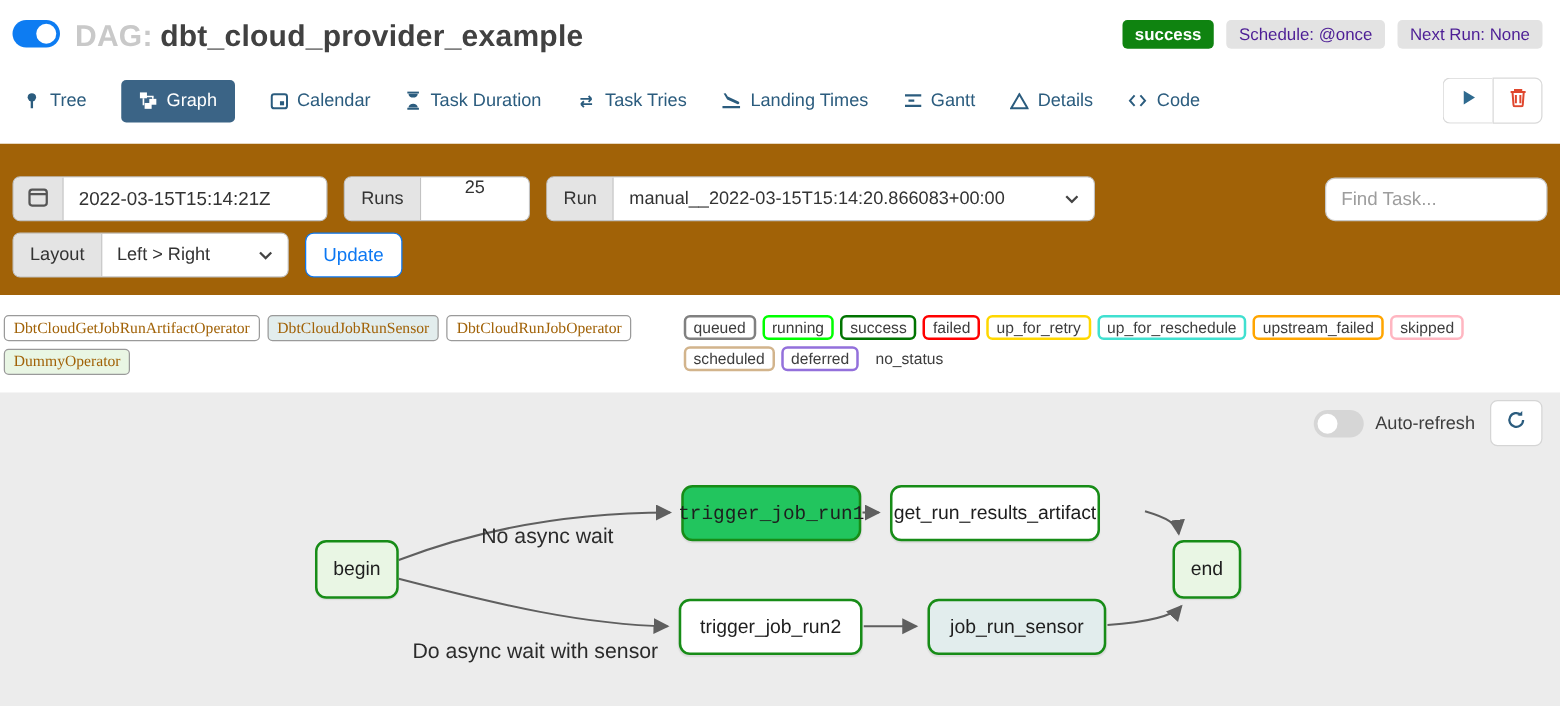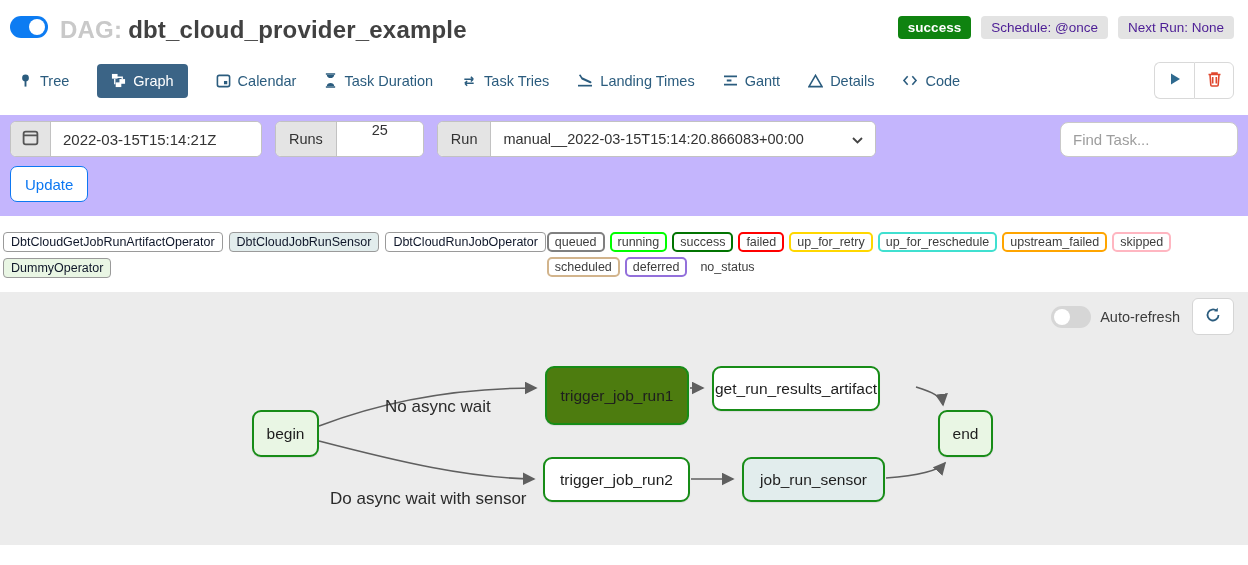--- a/index.html
+++ b/index.html
@@ -27,36 +27,36 @@
   .tabs-row { display:flex; align-items:center; padding:0 14px 0 18px; margin-top:18px; }
   .tabs { display:flex; align-items:center; gap:28px; }
   .tab { display:flex; align-items:center; gap:7px; color:#2b5c7e; font-size:14.5px; font-weight:500; cursor:pointer; padding:9px 0; }
   .tab.active { background:#3b6486; color:#ffffff; padding:9px 14px; border-radius:4px; }
   .tab svg { display:block; }
   .tab-actions { margin-left:auto; display:flex; }
   .tab-actions .abtn { width:40px; height:37px; background:#fff; border:1px solid #d9d9d9; display:flex; align-items:center; justify-content:center; cursor:pointer; }
   .tab-actions .abtn:first-child { border-radius:6px 0 0 6px; border-right:none; }
   .tab-actions .abtn:last-child { border-radius:0 6px 6px 0; }
   
-  .filter-panel { background:#c4b5fd; margin-top:16px; padding:6px 10px 14px 10px; }
+  .filter-panel { background:#a16207; margin-top:16px; padding:26px 10px 14px 10px; }
   .frow { display:flex; align-items:center; gap:13px; }
   .frow + .frow { margin-top:9px; }
   .igroup { display:flex; align-items:stretch; border:1px solid #c2c2c2; border-radius:6px; overflow:hidden; height:36px; background:#fff; }
   .iaddon { background:#e4e4e4; display:flex; align-items:center; padding:0 13px; font-size:14.5px; color:#333; border-right:1px solid #c2c2c2; }
   .iaddon.icon-addon { padding:0 11px; }
   .itext { border:none; outline:none; font-family:"Liberation Sans",sans-serif; font-size:15px; color:#333; padding:0 12px; background:#fff; }
   .sel { display:flex; align-items:center; gap:14px; background:#fff; padding:0 12px; font-size:14.5px; color:#333; cursor:pointer; }
   .sel .chev { margin-left:auto; }
   .find-task { margin-left:auto; width:178px; height:35px; border:1px solid #c9c9c9; border-radius:8px; padding:0 12px; font-size:15px; color:#333; outline:none; font-family:"Liberation Sans",sans-serif; background:#fff; }
   .find-task::placeholder { color:#9d9d9d; }
   .update-btn { height:36px; background:#fff; color:#0d78f2; border:1.5px solid #0d78f2; border-radius:7px; font-size:15px; padding:0 14px; cursor:pointer; font-family:"Liberation Sans",sans-serif; }
   
   .legend { display:flex; align-items:flex-start; padding:16px 4px 12px 3px; }
   .op-badges { width:546px; display:flex; flex-wrap:wrap; gap:6px; }
-  .op-badge { border:1px solid #9a9a9a; border-radius:4px; padding:2px 7px; font-size:12.5px; color:#0f172a; background:#fff; white-space:nowrap; }
+  .op-badge { border:1px solid #9a9a9a; border-radius:4px; padding:2px 7px; font-size:12.5px; color:#a16207; background:#fff; white-space:nowrap;font-family:Liberation Serif, serif; }
   .state-badges { width:700px; display:flex; flex-wrap:wrap; gap:5px; align-items:center; margin-left:0; }
   .state-badge { border:2px solid #888; border-radius:5px; padding:1px 6px; font-size:12.5px; color:#3d3d3d; background:#fff; white-space:nowrap; }
   .state-badge.borderless { border-color:transparent; background:transparent; }
   
   .graph-panel { position:relative; background:#ececec; height:253px; margin-top:2px; }
   .graph-controls { position:absolute; top:6px; right:14px; display:flex; align-items:center; gap:12px; }
   .autorefresh { display:flex; align-items:center; gap:9px; font-size:14.5px; color:#3d3d3d; }
   .refresh-btn { width:42px; height:37px; background:#fff; border:1px solid #d5d5d5; border-radius:6px; display:flex; align-items:center; justify-content:center; cursor:pointer; }
   .edges-svg { position:absolute; left:0; top:0; }
   .node { position:absolute; display:flex; align-items:center; justify-content:center; border:2.5px solid #178c17; border-radius:9px; font-size:15.5px; color:#1e1e1e; background:#fff; cursor:pointer; box-shadow:0 1px 1px rgba(0,0,0,.08); }
@@ -201,20 +201,29 @@
       <div class="sel" style="width:384px;">
         <span>manual__2022-03-15T15:14:20.866083+00:00</span>
         <span class="chev"><svg width="11" height="7" viewBox="0 0 11 7">
               <path d="M1 1 L5.5 5.5 L10 1" fill="none" stroke="#444" stroke-width="1.8"></path>
             </svg></span>
       </div>
     </div>
     <input class="find-task" placeholder="Find Task..." style="">
   </div>
   <div class="frow">
+    <div class="igroup">
+      <div class="iaddon">Layout</div>
+      <div class="sel" style="width:148px;">
+        <span>Left &gt; Right</span>
+        <span class="chev"><svg width="11" height="7" viewBox="0 0 11 7">
+              <path d="M1 1 L5.5 5.5 L10 1" fill="none" stroke="#444" stroke-width="1.8"></path>
+            </svg></span>
+      </div>
+    </div>
     <button class="update-btn">Update</button>
   </div>
 </div>
 
 <div class="legend">
   <div class="op-badges">
     <span class="op-badge" style="background-color: rgb(255, 255, 255);">DbtCloudGetJobRunArtifactOperator</span>
     <span class="op-badge" style="background-color: rgb(226, 237, 237);">DbtCloudJobRunSensor</span>
     <span class="op-badge" style="background-color: rgb(255, 255, 255);">DbtCloudRunJobOperator</span>
     <span class="op-badge" style="background-color: rgb(233, 246, 228);">DummyOperator</span>
@@ -263,18 +272,18 @@
             <path d="M13.5 8 a5.5 5.5 0 1 1 -1.8 -4.1" fill="none" stroke="#2b5c7e" stroke-width="1.8"></path>
             <path d="M12.8 0.8 L12.8 4.6 L9 4.3 Z" fill="#2b5c7e"></path>
           </svg></span>
     </div>
   </div>
 
   <div class="edge-label" style="left:385px; top:105px;">No async wait</div>
   <div class="edge-label" style="left:330px; top:197px;">Do async wait with sensor</div>
 
   <div class="node" style="left: 252px; top: 118px; width: 67px; height: 47px; background-color: rgb(233, 246, 228);">begin</div>
-  <div class="node" style="left: 545px; top: 74px; width: 144px; height: 59px; background-color: #4d7c0f;">trigger_job_run1</div>
+  <div class="node" style="left: 545px; top: 74px; width: 144px; height: 45px; background-color: #22c55e; font-family: Liberation Mono, monospace;">trigger_job_run1</div>
   <div class="node" style="left: 712px; top: 74px; width: 168px; height: 45px; background-color: rgb(255, 255, 255);">get_run_results_artifact</div>
   <div class="node" style="left: 938px; top: 118px; width: 55px; height: 47px; background-color: rgb(233, 246, 228);">end</div>
   <div class="node" style="left: 543px; top: 165px; width: 147px; height: 45px; background-color: rgb(255, 255, 255);">trigger_job_run2</div>
   <div class="node" style="left: 742px; top: 165px; width: 143px; height: 45px; background-color: rgb(226, 237, 237);">job_run_sensor</div>
 </div>
 
 </body></html>

